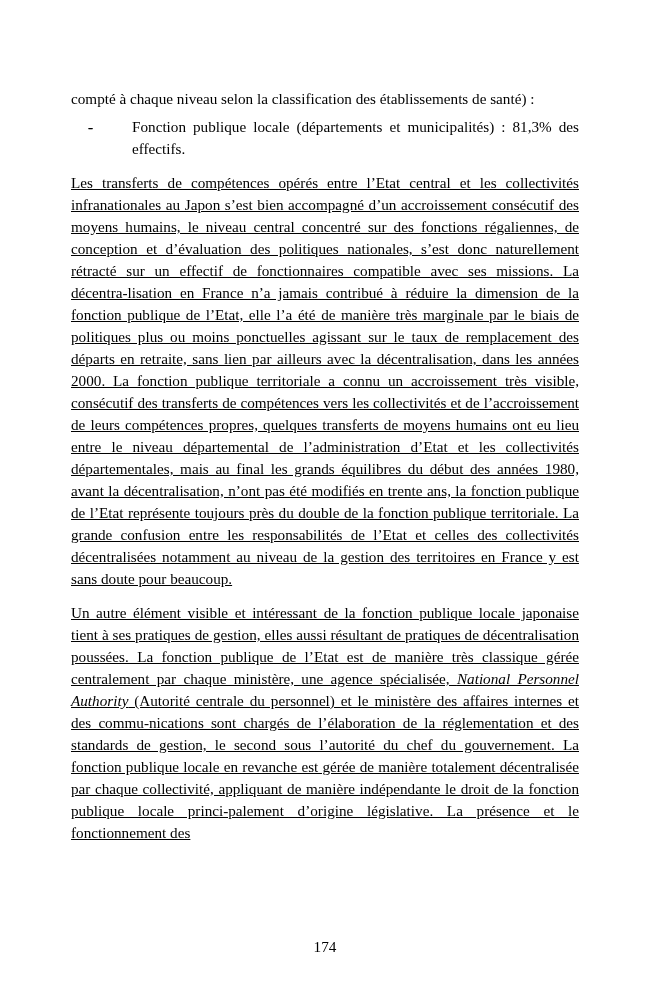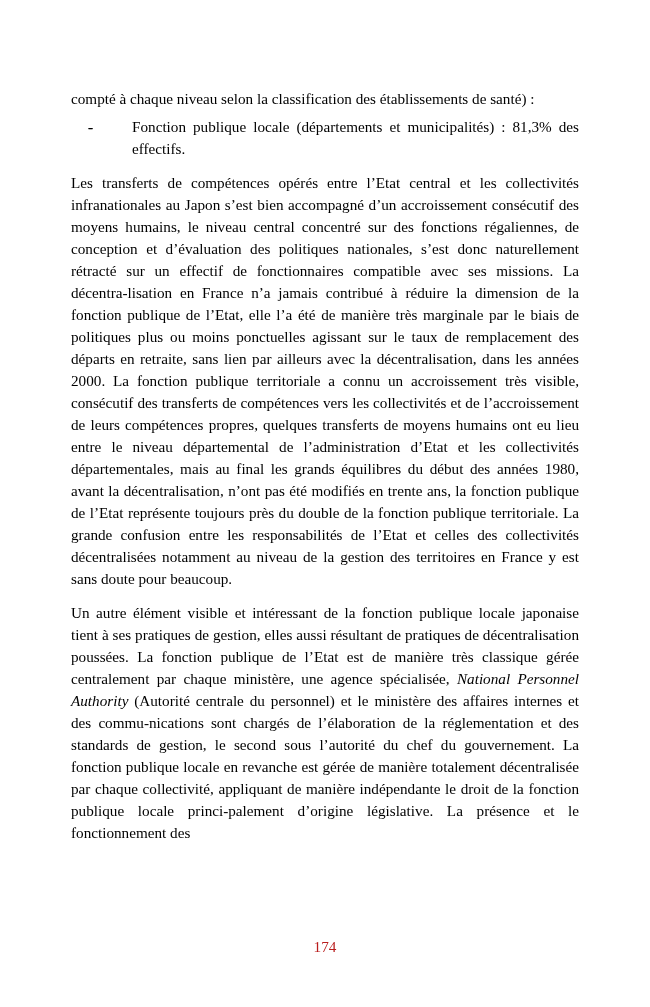--- a/index.html
+++ b/index.html
@@ -32,20 +32,21 @@
     font-size: 15.2px;
     line-height: 22px;
     text-align: justify;
     text-justify: inter-word;
     hyphens: manual;
     -webkit-hyphens: manual;
   }
 
   p.par-gap {
     margin-top: 12px;
+    text-decoration: underline;
   }
 
   
   .list-block {
     margin: 6px 0 0 0;
     padding: 0;
     list-style: none;
   }
 
   .list-item {
@@ -72,21 +73,21 @@
 
   .page-number {
     position: absolute;
     left: 0;
     right: 0;
     top: 936px;
     text-align: center;
     font-size: 15.2px;
     line-height: 22px;
     font-family: "Liberation Serif", "DejaVu Serif", serif;
-    color: #b91c1c;
+    color: #000000;
   }
 </style>
 </head>
 <body>
 
 <div class="page">
 
   <div class="content">
 
     <p class="body-par">compté à chaque niveau selon la classification des établissements de santé) :</p>

